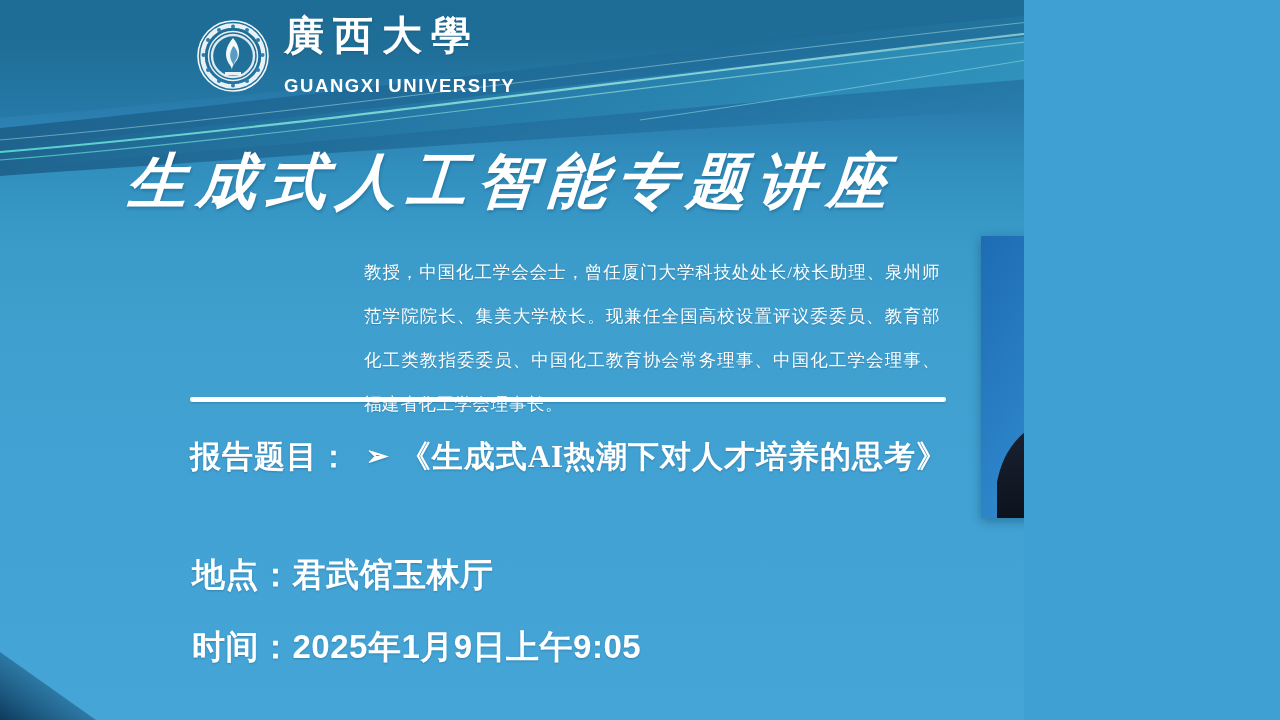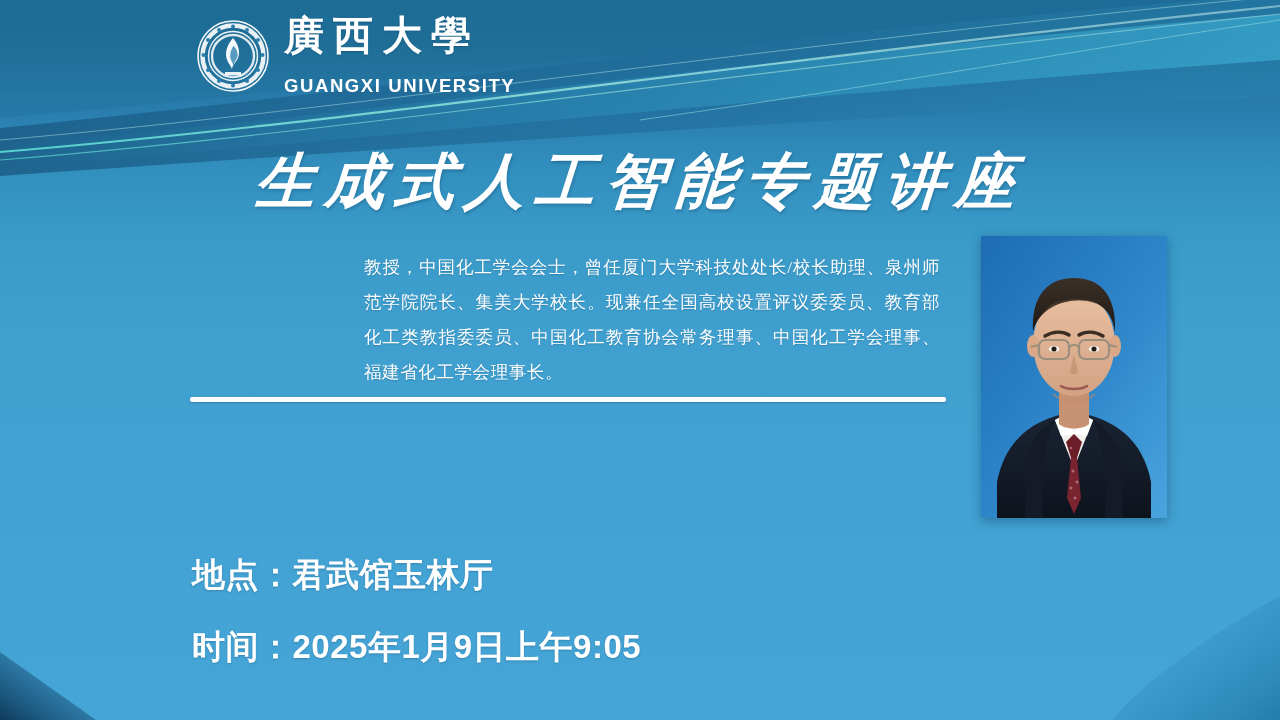--- a/index.html
+++ b/index.html
@@ -2,21 +2,21 @@
 <html><head>
 <meta charset="utf-8">
 <style>
   html,body{margin:0;padding:0;}
   body{
     width:1280px;height:720px;overflow:hidden;
     font-family:"Liberation Sans","DejaVu Sans",sans-serif;
     background:#3fa0d4;
   }
   .poster{
-    position:relative;width:1280px;height:720px;overflow:hidden;
+    position:relative;width:1024px;height:720px;overflow:hidden;
     background:linear-gradient(180deg,
       #1d6b96 0%,
       #1f6d97 6%,
       #2a7fb0 16%,
       #3290bf 24%,
       #3a9bc9 34%,
       #3f9fce 46%,
       #41a1d2 62%,
       #43a3d4 80%,
       #45a5d6 100%);
@@ -64,21 +64,21 @@
     font-size:39px;font-weight:700;letter-spacing:3px;
     font-style:italic;
     text-shadow:0 1px 2px rgba(0,45,80,.3);
   }
 
   
   .bio{
     position:absolute;left:364px;top:250px;width:576px;
     color:#ffffff;
     font-family:"Liberation Serif","DejaVu Serif",serif;
-    font-size:17.5px;line-height:35px;letter-spacing:.6px;
+    font-size:17.5px;line-height:44px;letter-spacing:.6px;
     text-align:justify;
     text-shadow:0 1px 1px rgba(0,45,80,.22);
   }
 
   
   .divider{
     position:absolute;left:190px;top:397px;width:756px;height:5px;
     background:#ffffff;border-radius:2px;
     box-shadow:0 1px 2px rgba(0,45,80,.25);
   }
@@ -200,20 +200,25 @@
     </div>
   </div>
 
   <div class="main-title">生成式人工智能专题讲座</div>
 
 
   <div class="bio">教授，中国化工学会会士，曾任厦门大学科技处处长/校长助理、泉州师范学院院长、集美大学校长。现兼任全国高校设置评议委委员、教育部化工类教指委委员、中国化工教育协会常务理事、中国化工学会理事、福建省化工学会理事长。</div>
 
   <div class="divider"></div>
 
+  <div class="report-row">
+    <span class="report-label">报告题目：</span>
+    <span class="report-bullet">➢</span>
+    <span class="report-value">《生成式AI热潮下对人才培养的思考》</span>
+  </div>
 
   <div class="info-line info-place">地点：君武馆玉林厅</div>
   <div class="info-line info-time">时间：2025年1月9日上午9:05</div>
 
   <div class="portrait">
     <svg width="186" height="282" viewBox="0 0 186 282">
       <defs>
         <linearGradient id="pBg" x1="0" y1="0" x2="1" y2="1">
           <stop offset="0%" stop-color="#1d6cb4"></stop>
           <stop offset="55%" stop-color="#2f87ca"></stop>

